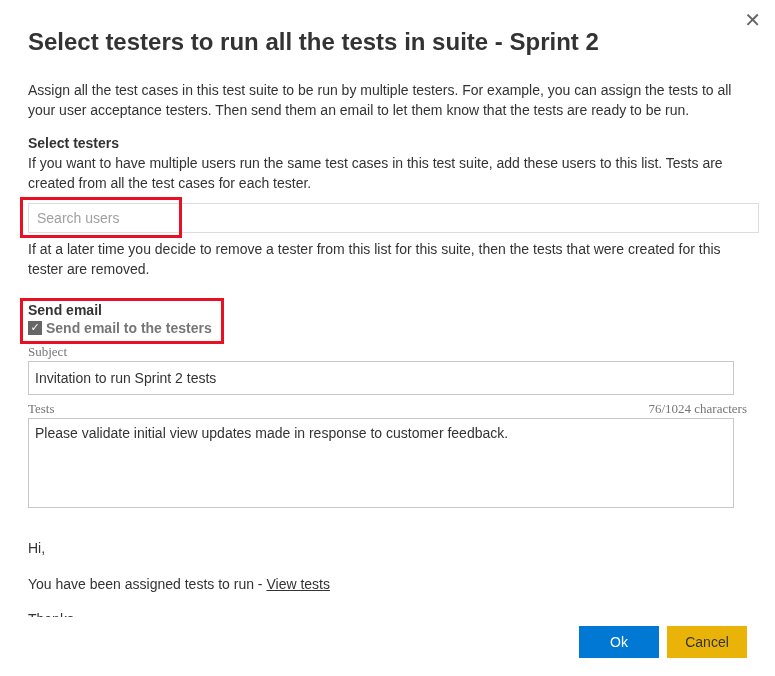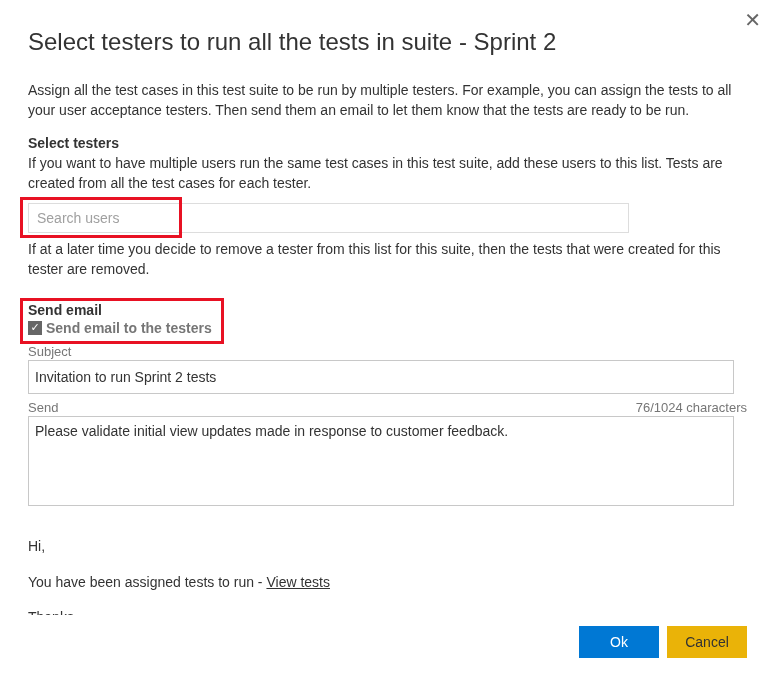--- a/index.html
+++ b/index.html
@@ -22,21 +22,21 @@
       top: 10px;
       right: 14px;
       font-size: 20px;
       color: #666;
       cursor: pointer;
       line-height: 1;
       font-weight: 300;
     }
     .title {
       font-size: 24px;
-      font-weight: 400;
+      font-weight: 700;
       color: #333;
       margin-bottom: 24px;
     }
     .intro {
       color: #333;
       line-height: 1.45;
       margin-bottom: 14px;
     }
     .section-label {
       font-weight: 700;
@@ -47,21 +47,21 @@
       color: #333;
       line-height: 1.45;
       margin-bottom: 10px;
     }
     .search-wrap {
       position: relative;
       width: 150px;
       margin-bottom: 6px;
     }
     .search-input {
-      width: 601px;
+      width: 731px;
       height: 30px;
       border: 1px solid #ddd;
       padding: 4px 8px;
       font-size: 14px;
       font-family: inherit;
       outline: none;
       color: #333;
     }
     .search-input::placeholder { color: #a0a0a0; }
     .highlight-box {
@@ -107,20 +107,21 @@
       cursor: pointer;
     }
     .checkbox-label { color: #767676; font-weight: bold; }
     .field-label-row {
       display: flex;
       justify-content: space-between;
       color: #767676;
       font-size: 13px;
       margin-bottom: 1px;
       margin-top: 6px;
+      font-family: Liberation Serif, serif;
     }
     .subject-input {
       width: 706px;
       height: 28px;
       border: 1px solid #c8c8c8;
       padding: 16px 6px;
       font-size: 14px;
       font-family: inherit;
       outline: none;
       color: #333;
@@ -203,21 +204,21 @@
       <span class="checkbox-label">Send email to the testers</span>
     </div>
     <div class="highlight-box hl-email"></div>
 
     <div class="field-label-row">
       <span>Subject</span>
     </div>
     <input type="text" class="subject-input" value="Invitation to run Sprint 2 tests" style="">
 
     <div class="field-label-row">
-      <span>Send</span>
+      <span>Tests</span>
       <span>76/1024 characters</span>
     </div>
     <textarea class="note-area" style="">Please validate initial view updates made in response to customer feedback.</textarea>
 
     <div class="preview">
       <p>Hi,</p>
       <p>
         <span>You have been assigned tests to run - </span><a class="view-link">View tests</a>
       </p>
       <p>Thanks</p>

